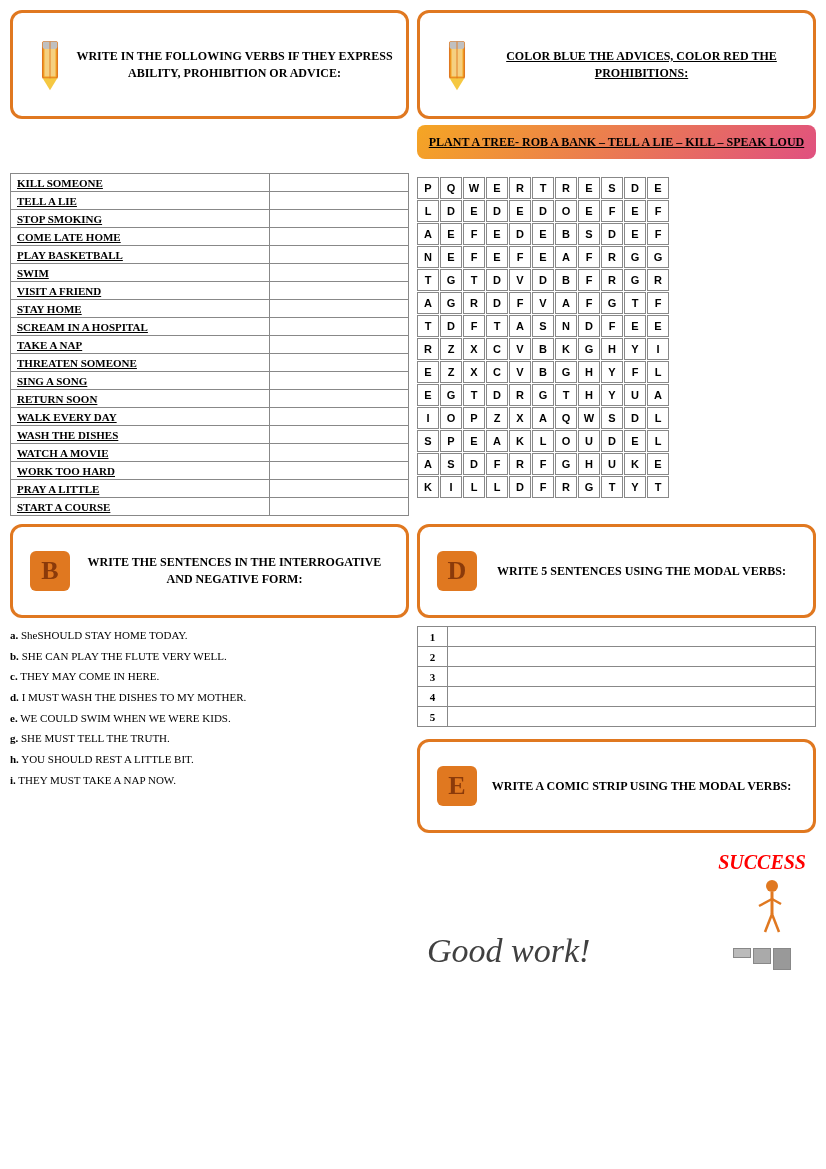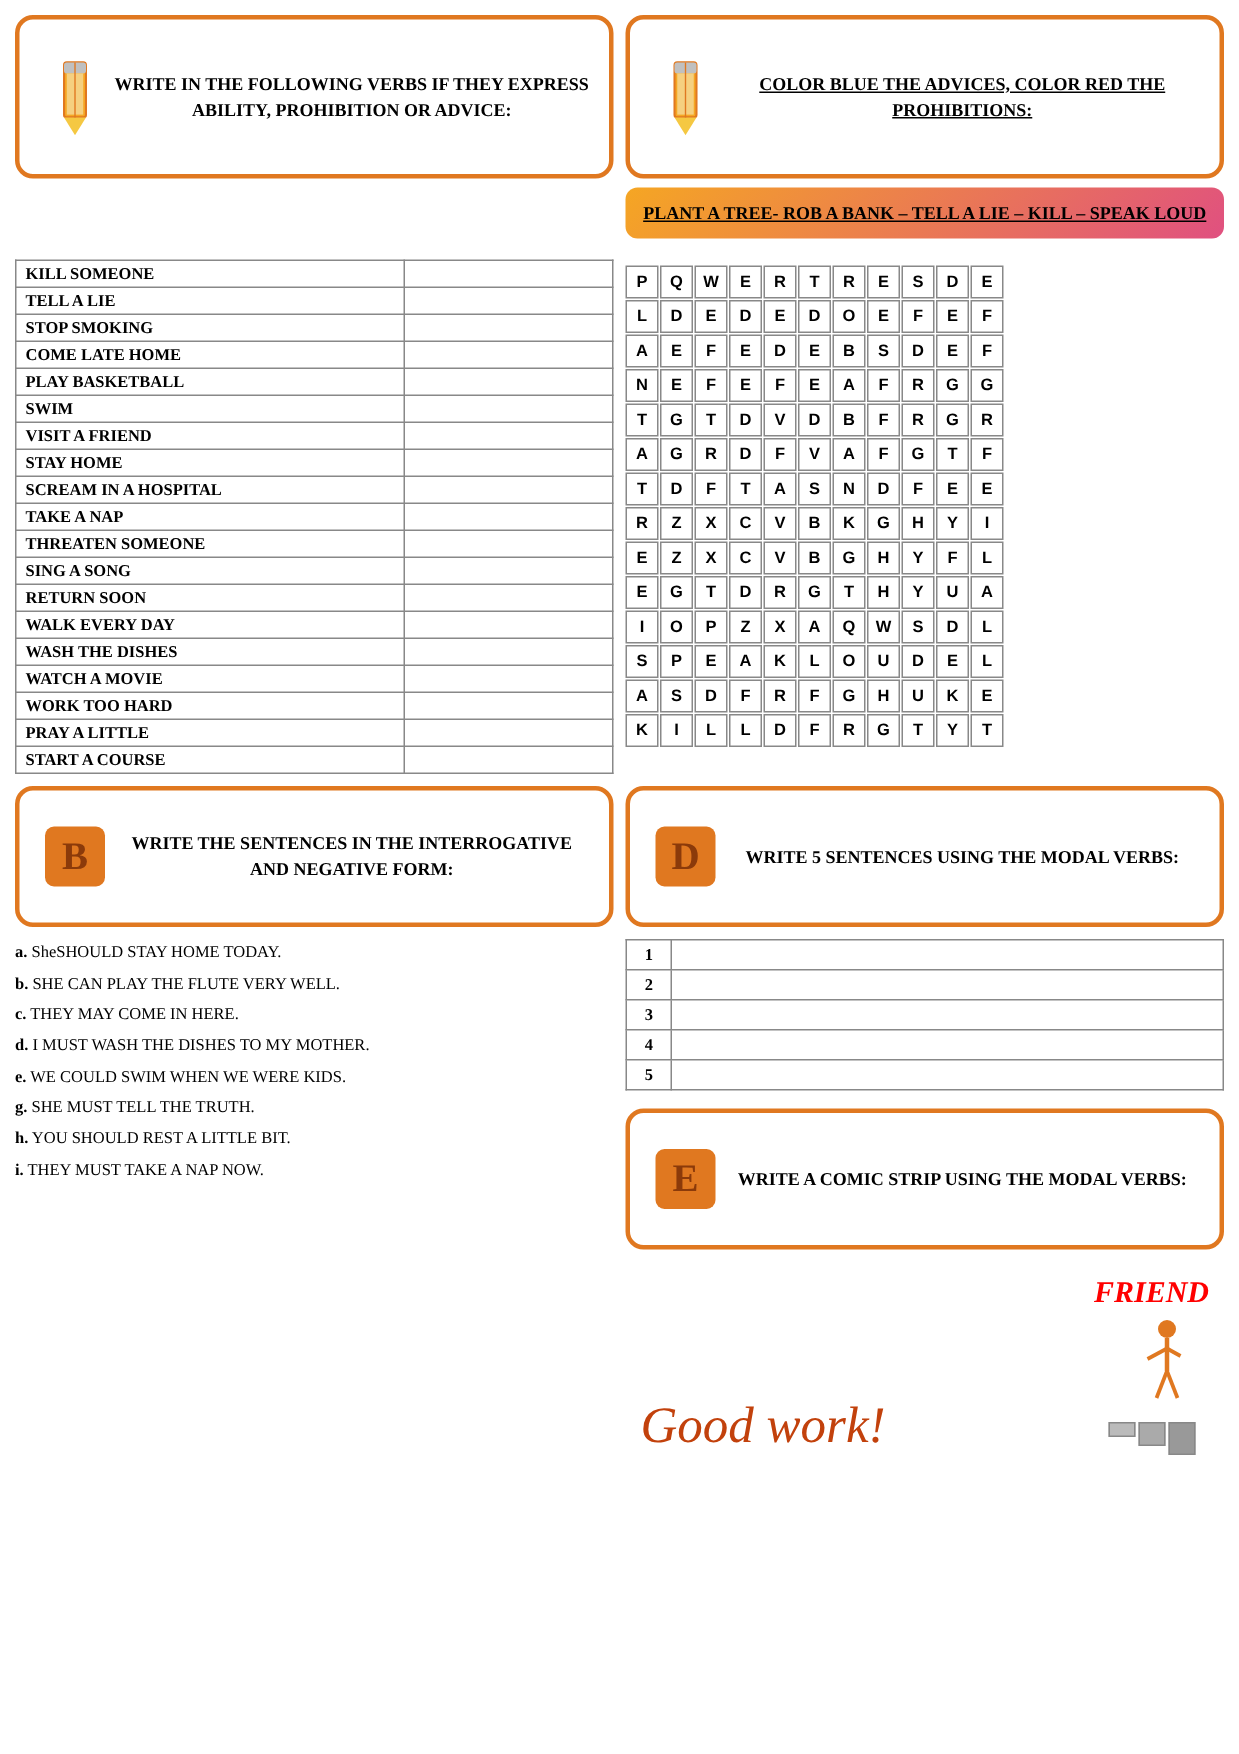--- a/index.html
+++ b/index.html
@@ -30,20 +30,21 @@
     .section-a-right {
       grid-column: 2;
       grid-row: 1;
       text-decoration: underline;
     }
 
     
     .table-section {
       grid-column: 1;
       grid-row: 2;
+      text-decoration: underline;
     }
 
     
     .wordsearch-section {
       grid-column: 2;
       grid-row: 2;
     }
 
     
     .section-b-left {
@@ -562,24 +563,24 @@
     <div style="margin-top: 12px;">
       <div class="instruction-box">
         <div class="icon-area">
           <div style="width:40px;height:40px;background:#e07820;border-radius:6px;display:flex;align-items:center;justify-content:center;font-size:26px;font-weight:bold;color:#8B3A0A;font-family:serif;flex-shrink:0;">E</div>
         </div>
         <div class="text-area">WRITE A COMIC STRIP USING THE MODAL VERBS:</div>
       </div>
 
       <div class="good-work-area">
         <div>
-          <span style="font-family:'Brush Script MT','Comic Sans MS',cursive;font-size:34px;color:#c2410c;font-style:italic;">Good work!</span>
+          <span style="font-family:'Brush Script MT','Comic Sans MS',cursive;font-size:34px;color:#404040;font-style:italic;">Good work!</span>
         </div>
         <div class="success-block">
-          <div class="success-text">FRIEND</div>
+          <div class="success-text">SUCCESS</div>
 
           <svg width="50" height="70" viewBox="0 0 50 70">
             <circle cx="35" cy="12" r="6" fill="#e07820"></circle>
             <line x1="35" y1="18" x2="35" y2="40" stroke="#e07820" stroke-width="3"></line>
             <line x1="35" y1="25" x2="22" y2="32" stroke="#e07820" stroke-width="2.5"></line>
             <line x1="35" y1="25" x2="44" y2="30" stroke="#e07820" stroke-width="2.5"></line>
             <line x1="35" y1="40" x2="28" y2="58" stroke="#e07820" stroke-width="2.5"></line>
             <line x1="35" y1="40" x2="42" y2="58" stroke="#e07820" stroke-width="2.5"></line>
           </svg>
 

